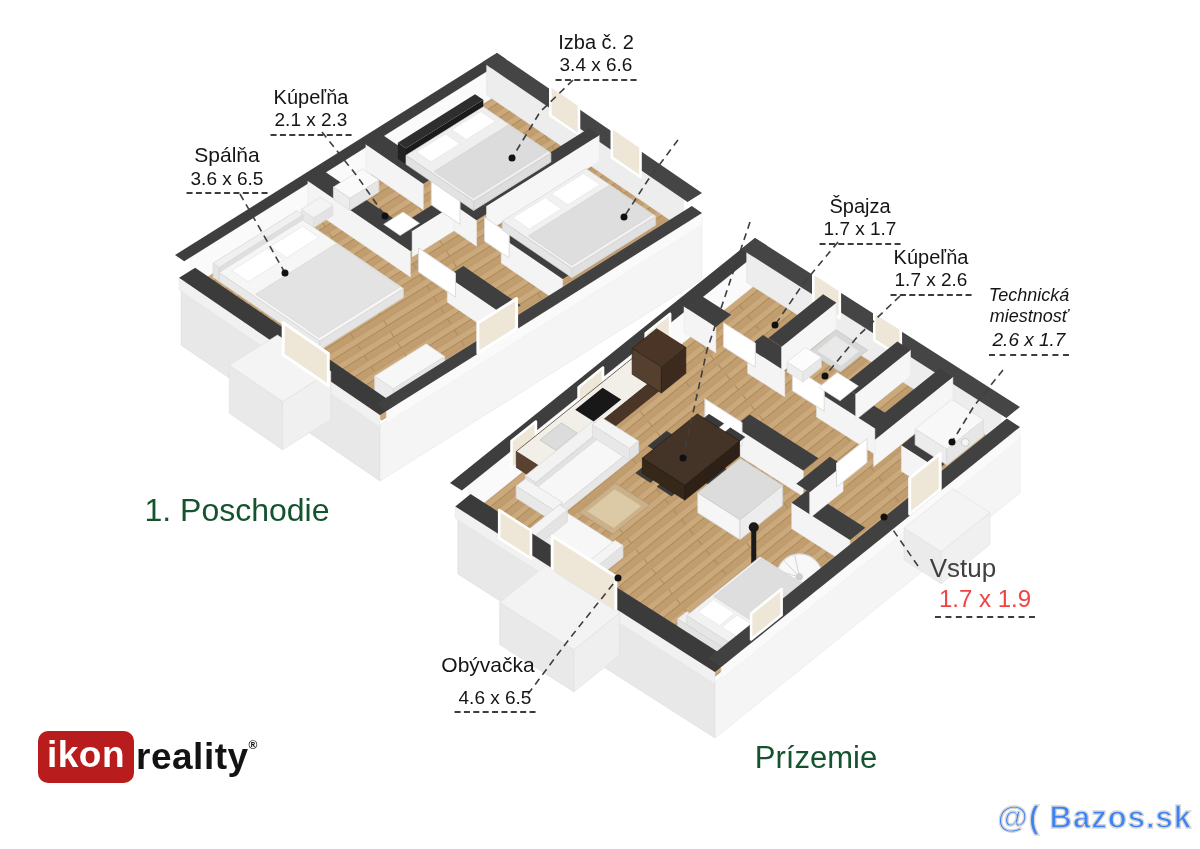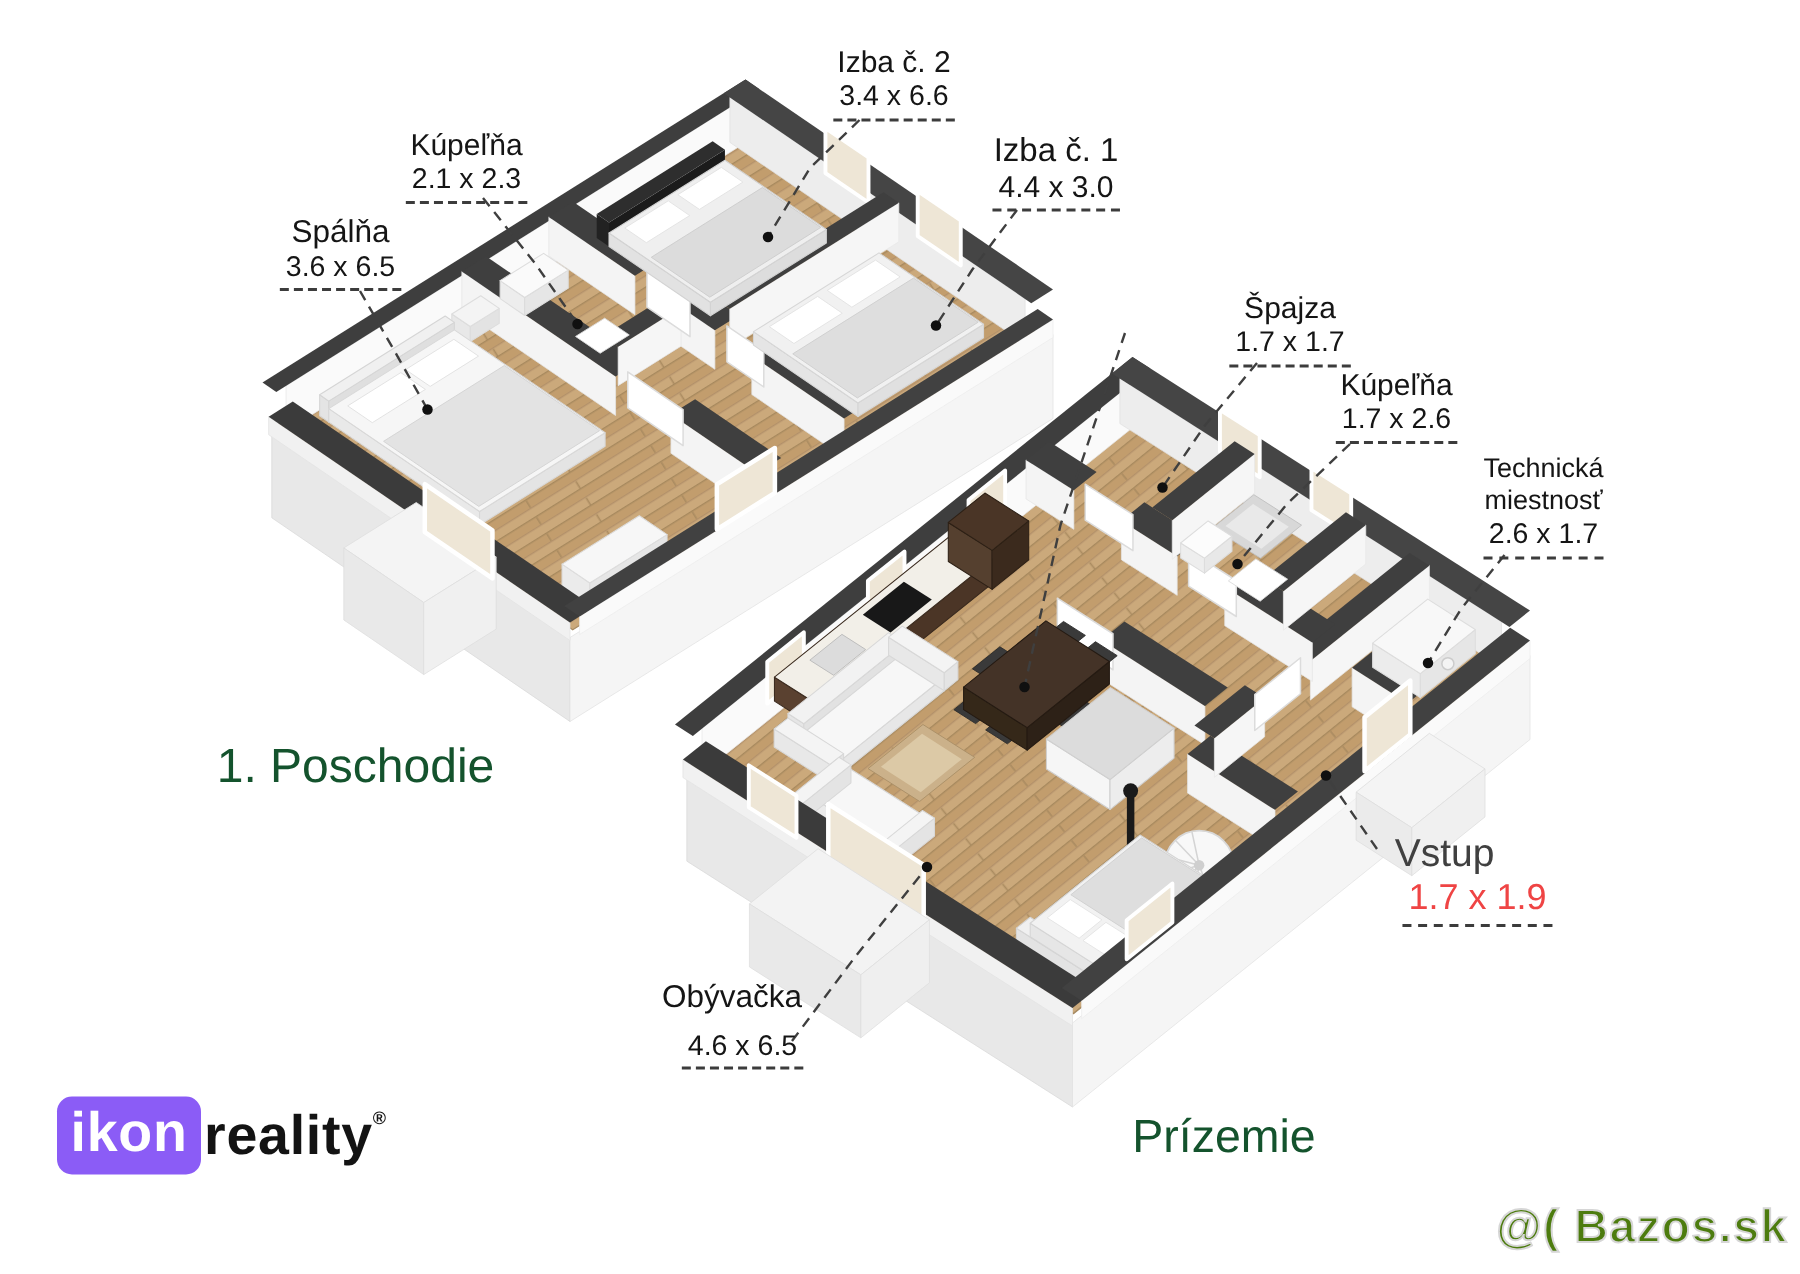--- a/index.html
+++ b/index.html
@@ -17,26 +17,26 @@
   .rl.technicka{white-space:normal;width:118px;transform:translateX(-50%);}
   .rl.technicka .nm{font-size:18px;line-height:1.18;}
   .rl.technicka .dm{font-size:19px;margin-top:2px;}
   .rl.obyvacka .dm{margin-top:10px;margin-left:14px;}
   .vstup-name{position:absolute;z-index:3;transform:translateX(-50%);font-size:26px;color:#404040;}
   .vstup-dims{position:absolute;z-index:3;transform:translateX(-50%);font-size:24px;color:#ef4444;
               border-bottom:2.5px dashed #3c3c3c;padding:0 4px 3px;margin-left:44px;}
   .floor-title{position:absolute;z-index:3;transform:translateX(-50%);color:#14532d;font-size:32px;}
   .floor-title.f2{font-size:31px;}
   #logo{position:absolute;left:38px;top:731px;z-index:3;display:flex;align-items:center;}
-  #logo .box{background:#8b5cf6;border-radius:10px;padding:3px 9px 7px 9px;}
+  #logo .box{background:#b91c1c;border-radius:10px;padding:3px 9px 7px 9px;}
   #logo .box span{color:#ffffff;font-size:37px;font-weight:bold;letter-spacing:0.5px;}
   #logo .rest{color:#131313;font-size:37px;font-weight:bold;letter-spacing:0.5px;margin-left:2px;}
   #logo .reg{color:#131313;font-size:12px;font-weight:bold;vertical-align:top;position:relative;top:-12px;}
   #watermark{position:absolute;right:8px;top:800px;z-index:3;font-size:31px;font-weight:bold;
-             letter-spacing:1px;color:#4d7c0f;-webkit-text-stroke:1.3px #d6d6d6;
+             letter-spacing:1px;color:#3b82f6;-webkit-text-stroke:1.3px #d6d6d6;
              text-shadow:0 0 1px #e3e3e3;}
 </style>
 </head>
 <body>
 
 <div id="stage">
 
   <svg id="plan-svg" viewBox="0 0 1200 849">
     <defs>
       <pattern id="wood1" width="90" height="13" patternUnits="userSpaceOnUse" patternTransform="rotate(-32)">
@@ -290,34 +290,30 @@
     <div class="dm">3.6 x 6.5</div>
   </div>
   <div class="rl" style="left:311px;top:86px;">
     <div class="nm">Kúpeľňa</div>
     <div class="dm">2.1 x 2.3</div>
   </div>
   <div class="rl" style="left:596px;top:31px;">
     <div class="nm">Izba č. 2</div>
     <div class="dm">3.4 x 6.6</div>
   </div>
-  <div class="rl sz-l" style="left:704px;top:88px;">
-    <div class="nm">Izba č. 1</div>
-    <div class="dm">4.4 x 3.0</div>
-  </div>
 
   <div class="rl" style="left:860px;top:195px;">
     <div class="nm">Špajza</div>
     <div class="dm">1.7 x 1.7</div>
   </div>
   <div class="rl" style="left:931px;top:246px;">
     <div class="nm">Kúpeľňa</div>
     <div class="dm">1.7 x 2.6</div>
   </div>
-  <div class="rl technicka" style="left:1029px;top:302px;">
+  <div class="rl technicka" style="left:1029px;top:285px;font-style:italic;">
     <div class="nm">Technická miestnosť</div>
     <div class="dm">2.6 x 1.7</div>
   </div>
   <div class="vstup-name" style="left:963px;top:553px;">Vstup</div>
   <div class="vstup-dims" style="left:941px;top:585px;">1.7 x 1.9</div>
   <div class="rl obyvacka" style="left:488px;top:653px;">
     <div class="nm">Obývačka</div>
     <div class="dm">4.6 x 6.5</div>
   </div>
 

